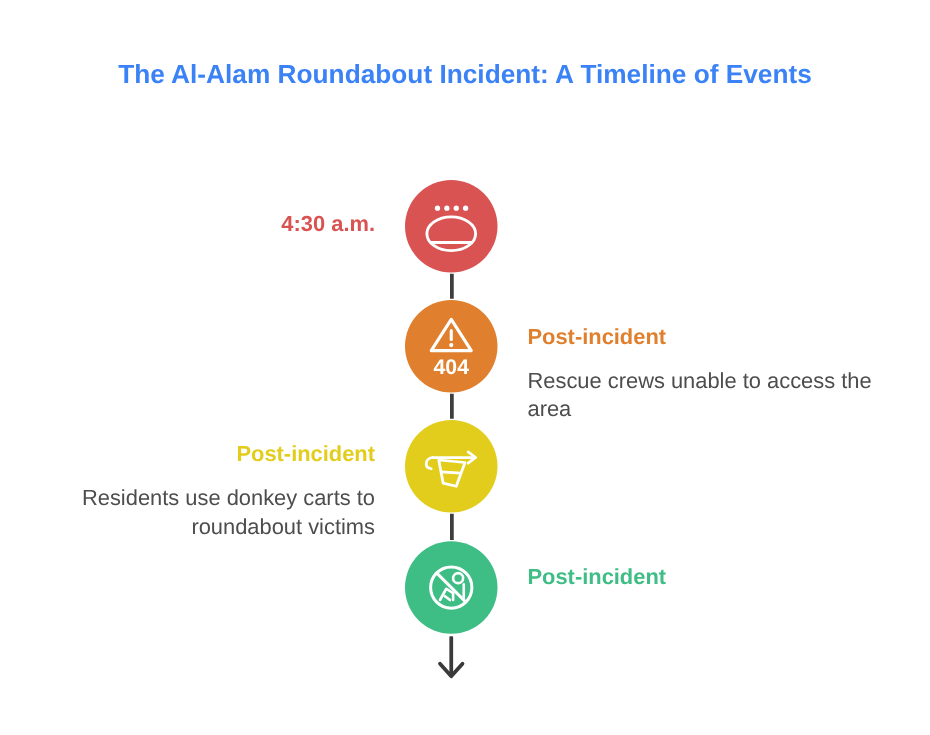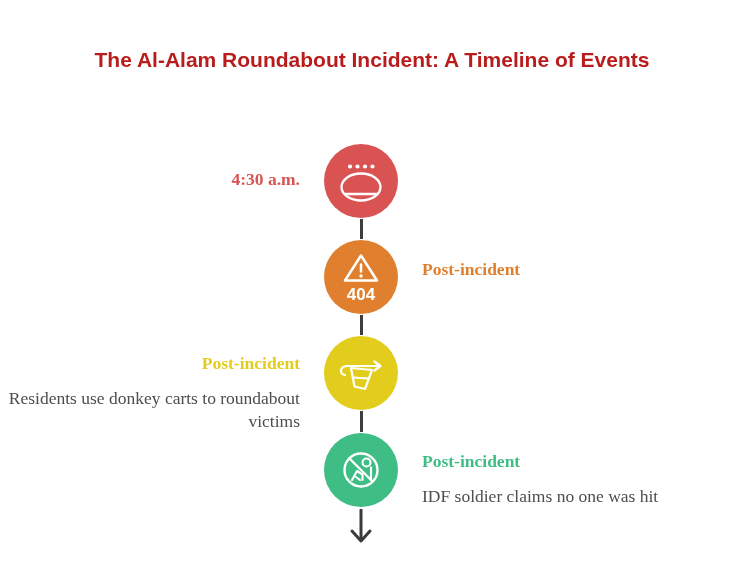--- a/index.html
+++ b/index.html
@@ -11,21 +11,21 @@
     overflow: hidden;
     font-family: "Liberation Sans", "DejaVu Sans", sans-serif;
   }
   .title {
     position: absolute;
     top: 44px; left: 0; right: 0;
     text-align: center;
     font-size: 21px;
     line-height: 31px;
     font-weight: 700;
-    color: #b91c1c;
+    color: #3b82f6;
   }
   .title-inner { max-width: 560px; margin: 0 auto; }
 
   .node {
     position: absolute;
     width: 74px; height: 74px;
     border-radius: 50%;
     font-weight: bold;
   }
   .n1 { left: 324px; top: 144px; background: #d95353; }
@@ -39,21 +39,21 @@
     left: 360px;
     width: 3px;
     background: #3e3e3e;
   }
   .c1 { top: 219px; height: 20px; }
   .c2 { top: 315px; height: 20px; }
   .c3 { top: 411px; height: 21px; }
 
   .end-arrow { position: absolute; left: 345px; top: 509px; }
 
-  .event-text { position: absolute; font-family: Liberation Serif, serif; }
+  .event-text { position: absolute; }
   .ev1 { right: 444px; top: 168px; width: 262px; text-align: right; }
   .ev2 { left: 422px;  top: 258px; width: 300px; text-align: left; }
   .ev3 { right: 444px; top: 352px; width: 300px; text-align: right; }
   .ev4 { left: 422px;  top: 450px; width: 312px; text-align: left; }
 
   .event-heading {
     font-size: 17.5px;
     line-height: 22px;
     font-weight: 700;
     margin-bottom: 13px;
@@ -77,30 +77,30 @@
   <div class="title">
     <div class="title-inner">The Al-Alam Roundabout Incident: A Timeline of Events</div>
   </div>
 
   <div class="event-text ev1">
     <div class="event-heading h1">4:30 a.m.</div>
   </div>
 
   <div class="event-text ev2">
     <div class="event-heading h2">Post-incident</div>
+    <div class="event-desc">Rescue crews unable to access the area</div>
   </div>
 
   <div class="event-text ev3">
     <div class="event-heading h3">Post-incident</div>
     <div class="event-desc">Residents use donkey carts to roundabout victims</div>
   </div>
 
   <div class="event-text ev4">
     <div class="event-heading h4">Post-incident</div>
-    <div class="event-desc">IDF soldier claims no one was hit</div>
   </div>
 
   <div class="node n1">
     <svg viewBox="0 0 74 74">
       <g fill="none" stroke="#ffffff" stroke-width="2.3">
         <ellipse cx="37" cy="43" rx="19.5" ry="13.5"></ellipse>
         <line x1="20" y1="50" x2="54" y2="50"></line>
       </g>
       <g fill="#ffffff">
         <circle cx="26" cy="22.5" r="2.1"></circle>

